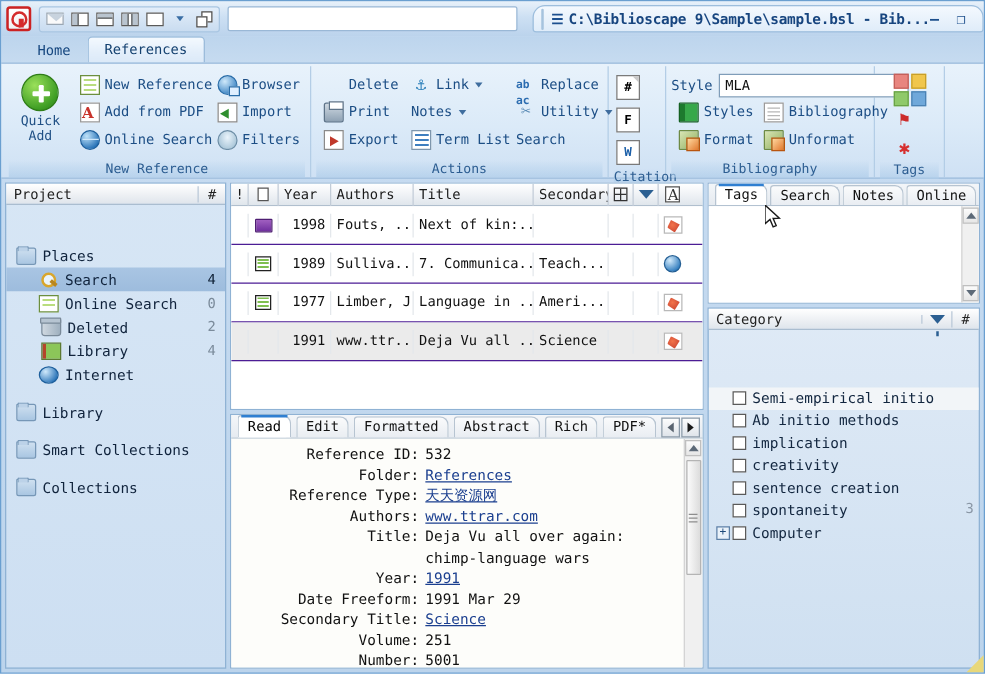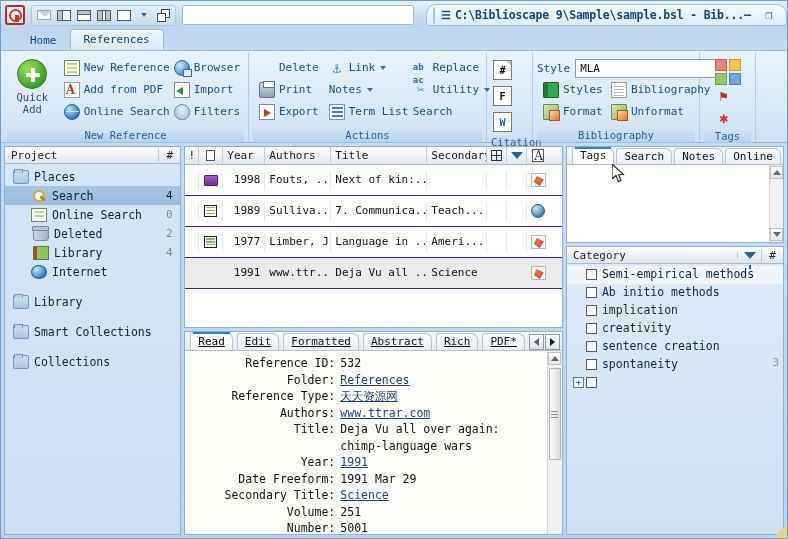--- a/index.html
+++ b/index.html
@@ -251,21 +251,21 @@
     margin-right: 3px;
   }
   .lp-header {
     height: 17px; display:flex; align-items:center;
     background: linear-gradient(to bottom,#ffffff,#eceff3 60%,#dfe5ec);
     border-bottom: 1px solid #aabdd0;
     font-size: 11px; color: #222;
   }
   .lp-header .t { flex:1; padding-left:6px; }
   .lp-header .n { width:22px; text-align:center; border-left:1px solid #b9c8d7; }
-  .tree { flex:1; padding-top:3px; overflow:hidden; }
+  .tree { flex:1; padding-top:3px; overflow:hidden;margin-top:28px; }
   .tnode {
     display:flex; align-items:center; height:19px; padding-left:8px;
     font-size: 11.5px; color:#10233c;
   }
   .tnode.child { padding-left: 26px; }
   .tnode.sel { background: linear-gradient(to bottom,#a9c5e3,#9dbcdd); }
   .tnode .cnt { margin-left:auto; width:22px; text-align:center; color:#7b8b9b; font-size:11px;}
   .tnode.sel .cnt { color:#0c1d32; }
   .tnode .ti { width:16px;height:14px;margin-right:5px;flex:0 0 16px;position:relative;}
   .fi-folder { background:linear-gradient(to bottom,#cfe0f0,#a9c6e2); border:1px solid #7697b7; border-radius:1px 2px 2px 2px;}
@@ -333,21 +333,20 @@
     background: linear-gradient(to bottom,#f4f6f9,#e6ebf1);
     border-bottom: 1px solid #b3c2d1;
     padding-left: 5px;
   }
   .dtab {
     height:17px; line-height:16px; padding:0 7px; font-size:11px; color:#111;
     background: linear-gradient(to bottom,#fafbfc,#e9edf2);
     border:1px solid #b7c4d1; border-bottom:none;
     margin-right:4px;
     border-radius: 3px 7px 0 0;
-    text-decoration: underline;
   }
   .dtab.active { background:#fff; height:18px; line-height:17px; color:#000; position:relative;}
   .dtab.active:after { content:""; position:absolute; left:2px; right:2px; top:-1px; height:2px; background:#2f7fd1;}
   .dnav { margin-left:auto; display:flex; gap:1px; padding-right:2px; align-items:flex-end;}
   .dnav i {
     width:15px;height:16px; background:linear-gradient(to bottom,#fdfdfd,#dfe4ea);
     border:1px solid #8b9aa8; display:flex;align-items:center;justify-content:center;
   }
   .tri-l{width:0;height:0;border-top:4px solid transparent;border-bottom:4px solid transparent;border-right:5px solid #5a6470;}
   .tri-r{width:0;height:0;border-top:4px solid transparent;border-bottom:4px solid transparent;border-left:5px solid #1a1a1a;}
@@ -393,21 +392,21 @@
     height:16px;line-height:15px;padding:0 7px;font-size:11px;color:#111;
     background:linear-gradient(to bottom,#fafbfc,#e9edf2);
     border:1px solid #b7c4d1;border-bottom:none;margin-right:2px;border-radius:3px 7px 0 0;
   }
   .rtab2.active{background:#fff;height:17px;line-height:16px;position:relative;}
   .rtab2.active:after{content:"";position:absolute;left:2px;right:2px;top:-1px;height:2px;background:#2f7fd1;}
   .rtop-body{flex:1;display:flex;background:#fff;}
   .rtop-body .fill{flex:1;}
   .rbottom {
     flex:1; display:flex; flex-direction:column;
-    border:1px solid #8fb2d4; background:linear-gradient(to bottom,#dfeaf6,#cfe0f1);
+    border:1px solid #8fb2d4; background:linear-gradient(to bottom,#dfeaf6,#cfe0f1);gap:44px;
   }
   .cathead{
     height:17px;display:flex;align-items:center;
     background:linear-gradient(to bottom,#ffffff,#eceff3 60%,#dfe5ec);
     border-bottom:1px solid #aabdd0;font-size:11px;color:#222;
   }
   .cathead .t{flex:1;padding-left:6px;}
   .cathead .f{width:24px;display:flex;align-items:center;justify-content:center;border-left:1px solid #b9c8d7;}
   .cathead .n{width:22px;text-align:center;border-left:1px solid #b9c8d7;}
   .catlist{flex:1;overflow:hidden;padding-top:2px;}
@@ -899,21 +898,21 @@
           <span class="t">Category</span>
           <span class="f">
               <span class="funnel-ico"></span>
             </span>
           <span class="n">#</span>
         </div>
         <div class="catlist">
           <div class="catrow first">
             <span class="spacer"></span>
             <span class="cb"></span>
-            <span class="cl">Semi-empirical methods</span>
+            <span class="cl">Semi-empirical initio</span>
             <span class="cn"></span>
           </div>
           <div class="catrow">
             <span class="spacer"></span>
             <span class="cb"></span>
             <span class="cl">Ab initio methods</span>
             <span class="cn"></span>
           </div>
           <div class="catrow">
             <span class="spacer"></span>
@@ -935,20 +934,21 @@
           </div>
           <div class="catrow">
             <span class="spacer"></span>
             <span class="cb"></span>
             <span class="cl">spontaneity</span>
             <span class="cn">3</span>
           </div>
           <div class="catrow">
             <span class="exp">+</span>
             <span class="cb"></span>
+            <span class="cl">Computer</span>
             <span class="cn"></span>
           </div>
         </div>
       </div>
     </div>
 
   </div>
 
   <div class="corner-tri"></div>
 </div>

